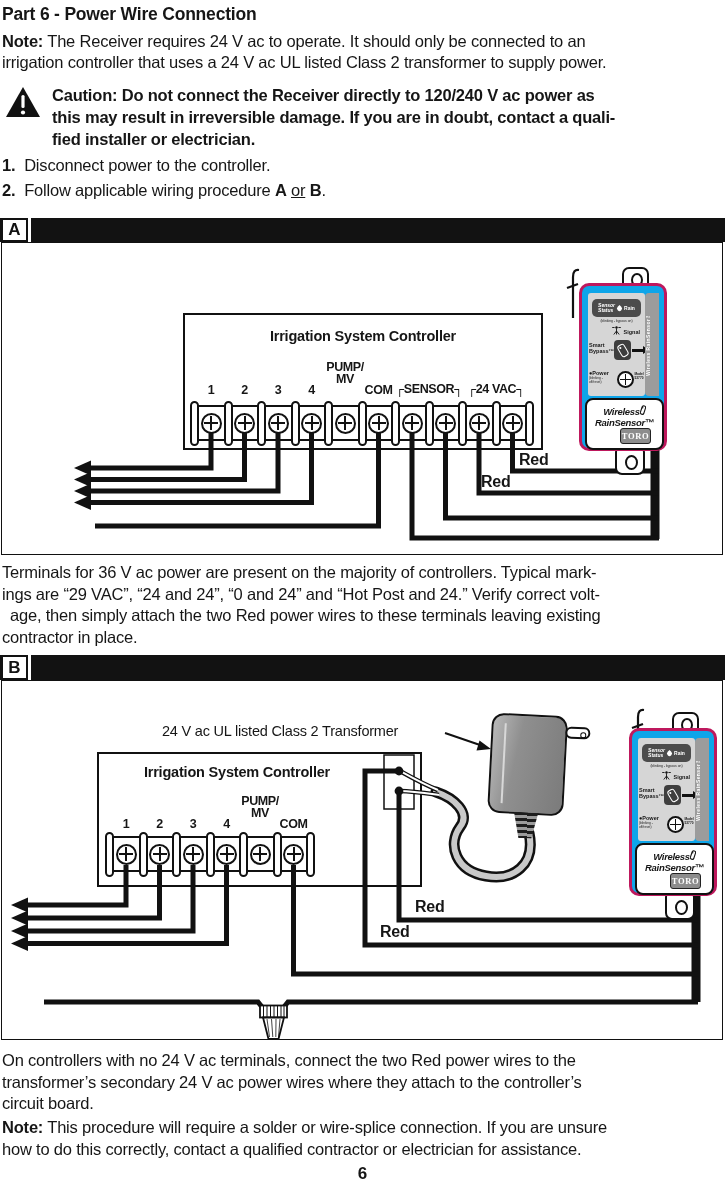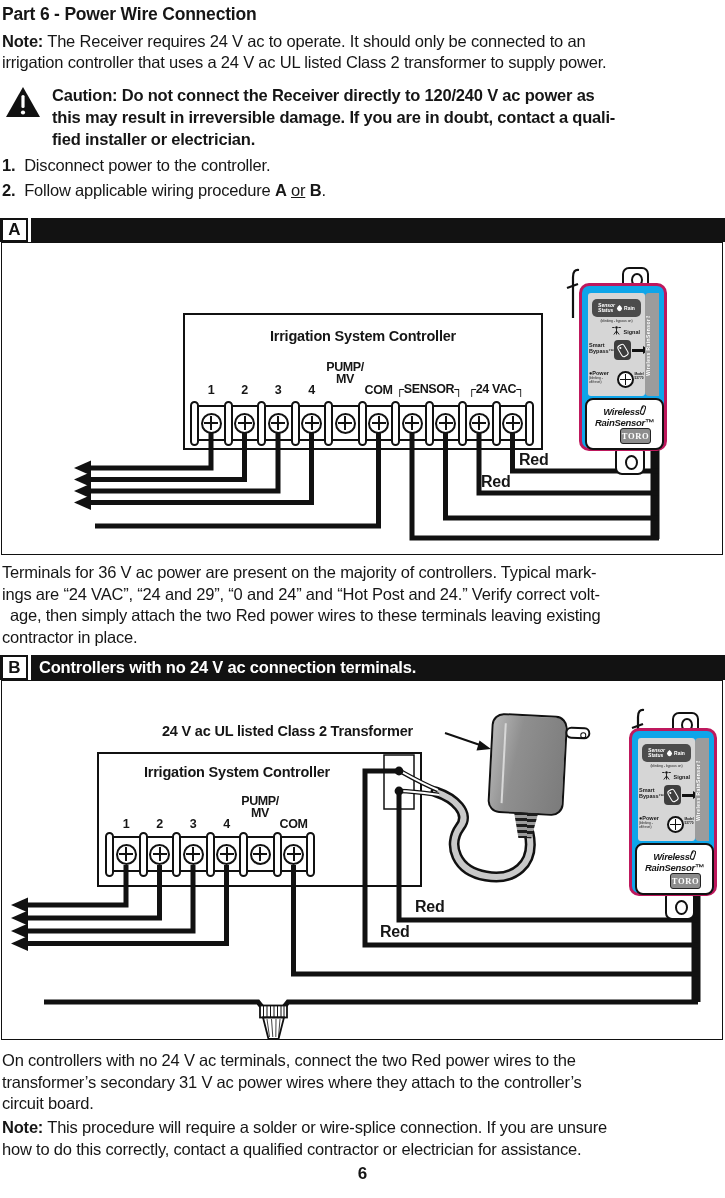--- a/index.html
+++ b/index.html
@@ -11,21 +11,21 @@
   .pagetitle{font-size:17.5px;font-weight:bold;letter-spacing:-0.2px}
   .secbar{left:0;width:725px;background:#121212;color:#fff}
   .secbar .bartitle{position:absolute;left:39px;top:2px;font-weight:bold;font-size:16.5px;letter-spacing:-0.2px;white-space:nowrap}
   .badgebox{position:absolute;left:1px;top:0;width:27px;background:#fff;border:2.5px solid #121212;box-sizing:border-box;text-align:center;font-weight:bold;font-size:17px;color:#121212}
   .badgegap{position:absolute;left:28px;top:0;width:3px;background:#fff}
   .diagram{left:1px;width:722px;border:1.5px solid #111;box-sizing:border-box;background:#fff}
   .ctrlbox{position:absolute;border:2.5px solid #111;box-sizing:border-box;background:#fff;z-index:1}
   .ctrltitle{position:absolute;font-weight:bold;font-size:14.5px;letter-spacing:-0.2px;text-align:center;white-space:nowrap;z-index:6}
   .tlabel{position:absolute;font-weight:bold;font-size:12.5px;letter-spacing:-0.4px;transform:translateX(-50%);white-space:nowrap;text-align:center;line-height:12px;z-index:6}
   .redlbl{position:absolute;font-weight:bold;font-size:16px;z-index:6;letter-spacing:-0.2px}
-  .xfmrlbl{position:absolute;font-weight:bold;font-size:14.5px;letter-spacing:-0.2px;white-space:nowrap;z-index:6}
+  .xfmrlbl{position:absolute;font-weight:normal;font-size:14.5px;letter-spacing:-0.2px;white-space:nowrap;z-index:6}
   .wires{position:absolute;left:0;top:0;z-index:3}
   
   .tstrip{position:absolute;z-index:2;height:45px}
   .tband{position:absolute;left:3px;right:3px;top:4.5px;height:36px;border-top:2.5px solid #111;border-bottom:2.5px solid #111;box-sizing:border-box}
   .tpill{position:absolute;top:0;width:9px;height:45px;background:#fff;border:2px solid #111;border-radius:5px;box-sizing:border-box}
   .tscrew{position:absolute;top:12px;width:21px;height:21px;border:2.5px solid #111;border-radius:50%;background:#fff;box-sizing:border-box}
   .tscrew::before{content:"";position:absolute;left:50%;top:1.5px;bottom:1.5px;width:2.2px;margin-left:-1.1px;background:#111}
   .tscrew::after{content:"";position:absolute;top:50%;left:1.5px;right:1.5px;height:2.2px;margin-top:-1.1px;background:#111}
   
   .cicon{width:36px;height:33px}
@@ -195,28 +195,27 @@
               <rect x="1.2" y="0.8" width="3.6" height="8.6" rx="1.6" transform="rotate(18 3 5)" fill="none" stroke="#111" stroke-width="1.1"></rect>
               <circle cx="2.7" cy="2.7" r="0.7" fill="#111"></circle>
             </svg><br><span>RainSensor™</span></div>
         <div class="toro">TORO</div>
       </div>
     </div>
   </div>
 </div>
 
 <div class="abs bodytext" style="left:2px;top:562px">Terminals for 36 V ac power are present on the majority of controllers. Typical mark-</div>
-<div class="abs bodytext" style="left:2px;top:584px">ings are “24 VAC”, “24 and 29”, “0 and 24” and “Hot Post and 24.” Verify correct volt-</div>
+<div class="abs bodytext" style="left:2px;top:584px">ings are “29 VAC”, “24 and 24”, “0 and 24” and “Hot Post and 24.” Verify correct volt-</div>
 <div class="abs bodytext" style="left:10px;top:605px">age, then simply attach the two Red power wires to these terminals leaving existing</div>
 <div class="abs bodytext" style="left:2px;top:627px">contractor in place.</div>
 
 <div class="abs secbar" style="top:655px;height:25px">
   <div class="badgebox" style="height:25px;line-height:21px">B</div>
   <div class="badgegap" style="height:25px"></div>
-  <div class="bartitle" style="top:3px">Controllers with no 24 V ac connection terminals.</div>
 </div>
 
 <div class="abs diagram" style="top:680px;height:360px">
   <div class="xfmrlbl" style="left:160px;top:42px">24 V ac UL listed Class 2 Transformer</div>
 
   <div class="ctrlbox" style="left:95px;top:71px;width:325px;height:135px"></div>
   <div class="ctrltitle" style="left:95px;top:83px;width:280px">Irrigation System Controller</div>
 
   <div class="tlabel" style="left:124px;top:137px">1</div>
   <div class="tlabel" style="left:157.5px;top:137px">2</div>
@@ -335,19 +334,19 @@
               <rect x="1.2" y="0.8" width="3.6" height="8.6" rx="1.6" transform="rotate(18 3 5)" fill="none" stroke="#111" stroke-width="1.1"></rect>
               <circle cx="2.7" cy="2.7" r="0.7" fill="#111"></circle>
             </svg><br><span>RainSensor™</span></div>
         <div class="toro">TORO</div>
       </div>
     </div>
   </div>
 </div>
 
 <div class="abs bodytext" style="left:2px;top:1050px">On controllers with no  24 V ac terminals, connect the two Red power wires to the</div>
-<div class="abs bodytext" style="left:2px;top:1072px">transformer’s secondary 31 V ac power wires where they attach to the controller’s</div>
+<div class="abs bodytext" style="left:2px;top:1072px">transformer’s secondary 24 V ac power wires where they attach to the controller’s</div>
 <div class="abs bodytext" style="left:2px;top:1093px">circuit board.</div>
 
 <div class="abs bodytext" style="left:2px;top:1117px"><span class="b">Note:</span> <span>This procedure will require a solder or wire-splice connection. If you are unsure</span></div>
 <div class="abs bodytext" style="left:2px;top:1139px">how to do this correctly, contact a qualified contractor or electrician for assistance.</div>
 
 <div class="abs pagenum" style="top:1164px">6</div>
 
 </body></html>

